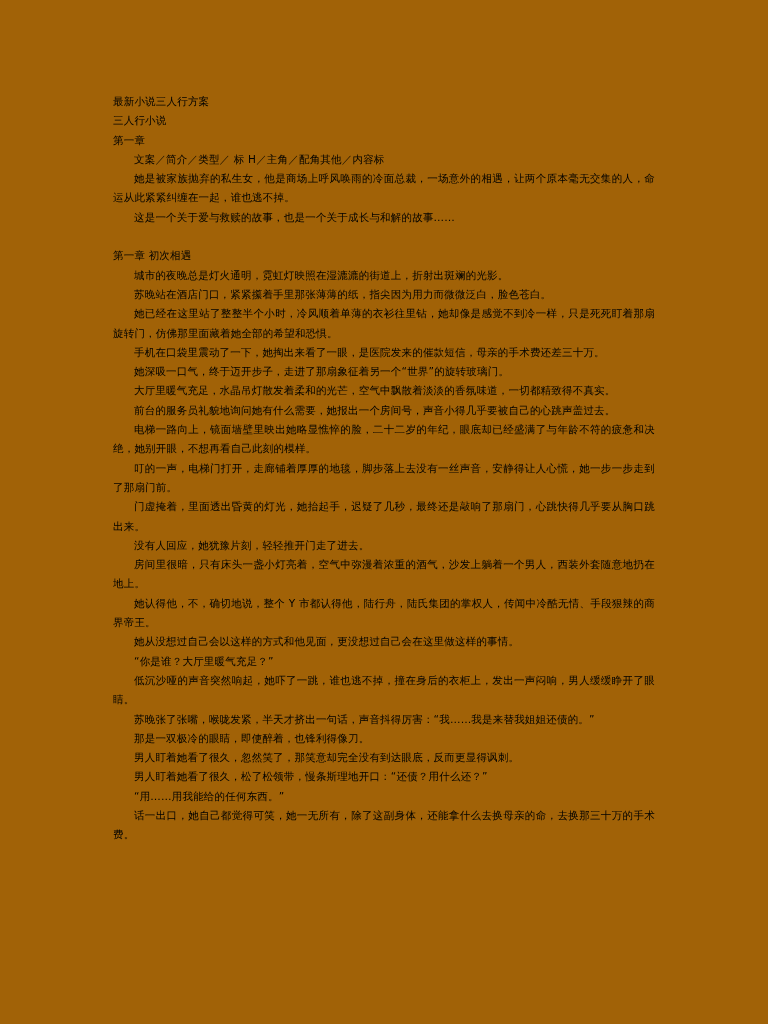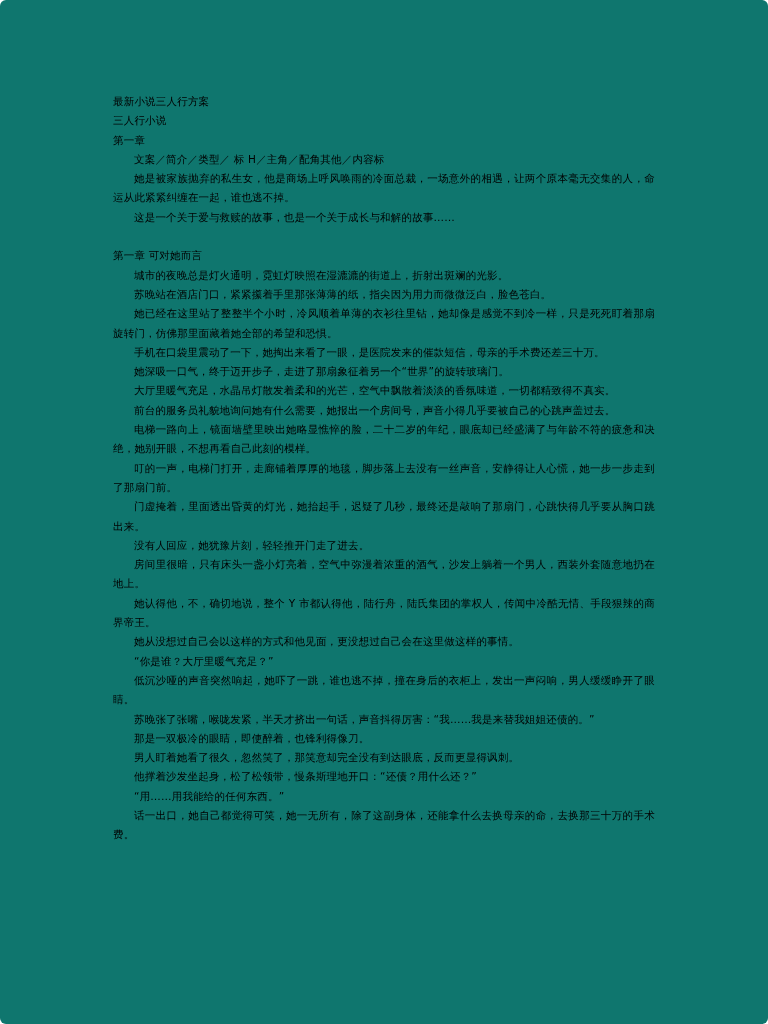--- a/index.html
+++ b/index.html
@@ -4,24 +4,23 @@
 <style>
   html, body {
     margin: 0;
     padding: 0;
     background: #ffffff;
   }
   .page {
     position: relative;
     width: 768px;
     height: 1024px;
-    background: #0f766e;
+    background: #a16207;
     overflow: hidden;
     font-family: "DejaVu Sans", "Liberation Sans", sans-serif;
-    border-radius: 6px;
   }
   .content {
     position: absolute;
     left: 113px;
     top: 92px;
     width: 542px;
   }
   .line {
     font-size: 10.5px;
     line-height: 19.3px;
@@ -48,37 +47,37 @@
 
 <div class="page">
   <div class="content">
     <div class="line para">最新小说三人行方案</div>
     <div class="line para">三人行小说</div>
     <div class="line para">第一章</div>
     <div class="line para indent">文案／简介／类型／ 标 H／主角／配角其他／内容标</div>
     <div class="line para indent">她是被家族抛弃的私生女，他是商场上呼风唤雨的冷面总裁，一场意外的相遇，让两个原本毫无交集的人，命运从此紧紧纠缠在一起，谁也逃不掉。</div>
     <div class="line para indent">这是一个关于爱与救赎的故事，也是一个关于成长与和解的故事……</div>
     <div class="blank"></div>
-    <div class="line para">第一章 可对她而言</div>
+    <div class="line para">第一章 初次相遇</div>
     <div class="line para indent">城市的夜晚总是灯火通明，霓虹灯映照在湿漉漉的街道上，折射出斑斓的光影。</div>
     <div class="line para indent">苏晚站在酒店门口，紧紧攥着手里那张薄薄的纸，指尖因为用力而微微泛白，脸色苍白。</div>
     <div class="line para indent">她已经在这里站了整整半个小时，冷风顺着单薄的衣衫往里钻，她却像是感觉不到冷一样，只是死死盯着那扇旋转门，仿佛那里面藏着她全部的希望和恐惧。</div>
     <div class="line para indent">手机在口袋里震动了一下，她掏出来看了一眼，是医院发来的催款短信，母亲的手术费还差三十万。</div>
     <div class="line para indent">她深吸一口气，终于迈开步子，走进了那扇象征着另一个“世界”的旋转玻璃门。</div>
     <div class="line para indent">大厅里暖气充足，水晶吊灯散发着柔和的光芒，空气中飘散着淡淡的香氛味道，一切都精致得不真实。</div>
     <div class="line para indent">前台的服务员礼貌地询问她有什么需要，她报出一个房间号，声音小得几乎要被自己的心跳声盖过去。</div>
     <div class="line para indent">电梯一路向上，镜面墙壁里映出她略显憔悴的脸，二十二岁的年纪，眼底却已经盛满了与年龄不符的疲惫和决绝，她别开眼，不想再看自己此刻的模样。</div>
     <div class="line para indent">叮的一声，电梯门打开，走廊铺着厚厚的地毯，脚步落上去没有一丝声音，安静得让人心慌，她一步一步走到了那扇门前。</div>
     <div class="line para indent">门虚掩着，里面透出昏黄的灯光，她抬起手，迟疑了几秒，最终还是敲响了那扇门，心跳快得几乎要从胸口跳出来。</div>
     <div class="line para indent">没有人回应，她犹豫片刻，轻轻推开门走了进去。</div>
     <div class="line para indent">房间里很暗，只有床头一盏小灯亮着，空气中弥漫着浓重的酒气，沙发上躺着一个男人，西装外套随意地扔在地上。</div>
     <div class="line para indent">她认得他，不，确切地说，整个 Y 市都认得他，陆行舟，陆氏集团的掌权人，传闻中冷酷无情、手段狠辣的商界帝王。</div>
     <div class="line para indent">她从没想过自己会以这样的方式和他见面，更没想过自己会在这里做这样的事情。</div>
     <div class="line para indent">“你是谁？大厅里暖气充足？”</div>
     <div class="line para indent">低沉沙哑的声音突然响起，她吓了一跳，谁也逃不掉，撞在身后的衣柜上，发出一声闷响，男人缓缓睁开了眼睛。</div>
     <div class="line para indent">苏晚张了张嘴，喉咙发紧，半天才挤出一句话，声音抖得厉害：“我……我是来替我姐姐还债的。”</div>
     <div class="line para indent">那是一双极冷的眼睛，即使醉着，也锋利得像刀。</div>
     <div class="line para indent">男人盯着她看了很久，忽然笑了，那笑意却完全没有到达眼底，反而更显得讽刺。</div>
-    <div class="line para indent">他撑着沙发坐起身，松了松领带，慢条斯理地开口：“还债？用什么还？”</div>
+    <div class="line para indent">男人盯着她看了很久，松了松领带，慢条斯理地开口：“还债？用什么还？”</div>
     <div class="line para indent">“用……用我能给的任何东西。”</div>
     <div class="line para indent">话一出口，她自己都觉得可笑，她一无所有，除了这副身体，还能拿什么去换母亲的命，去换那三十万的手术费。</div>
   </div>
 </div>
 
 </body></html>

